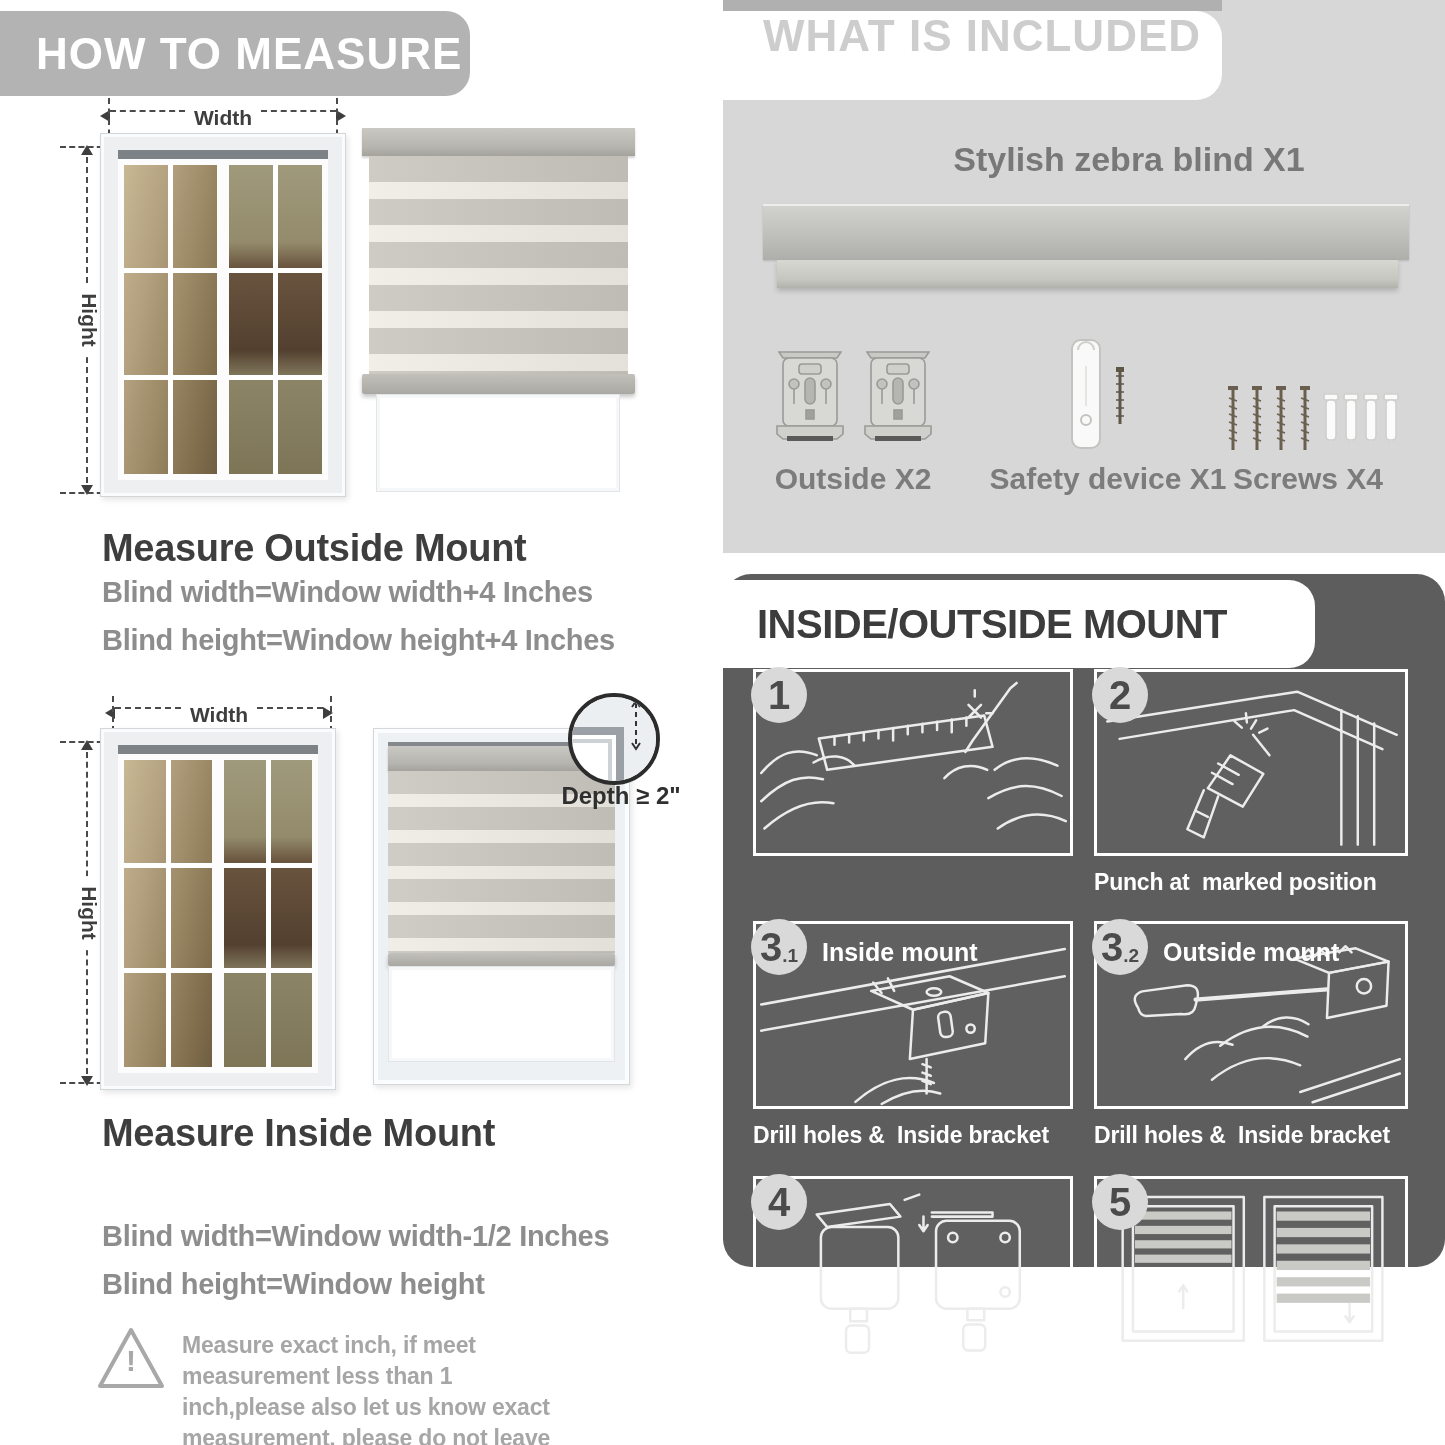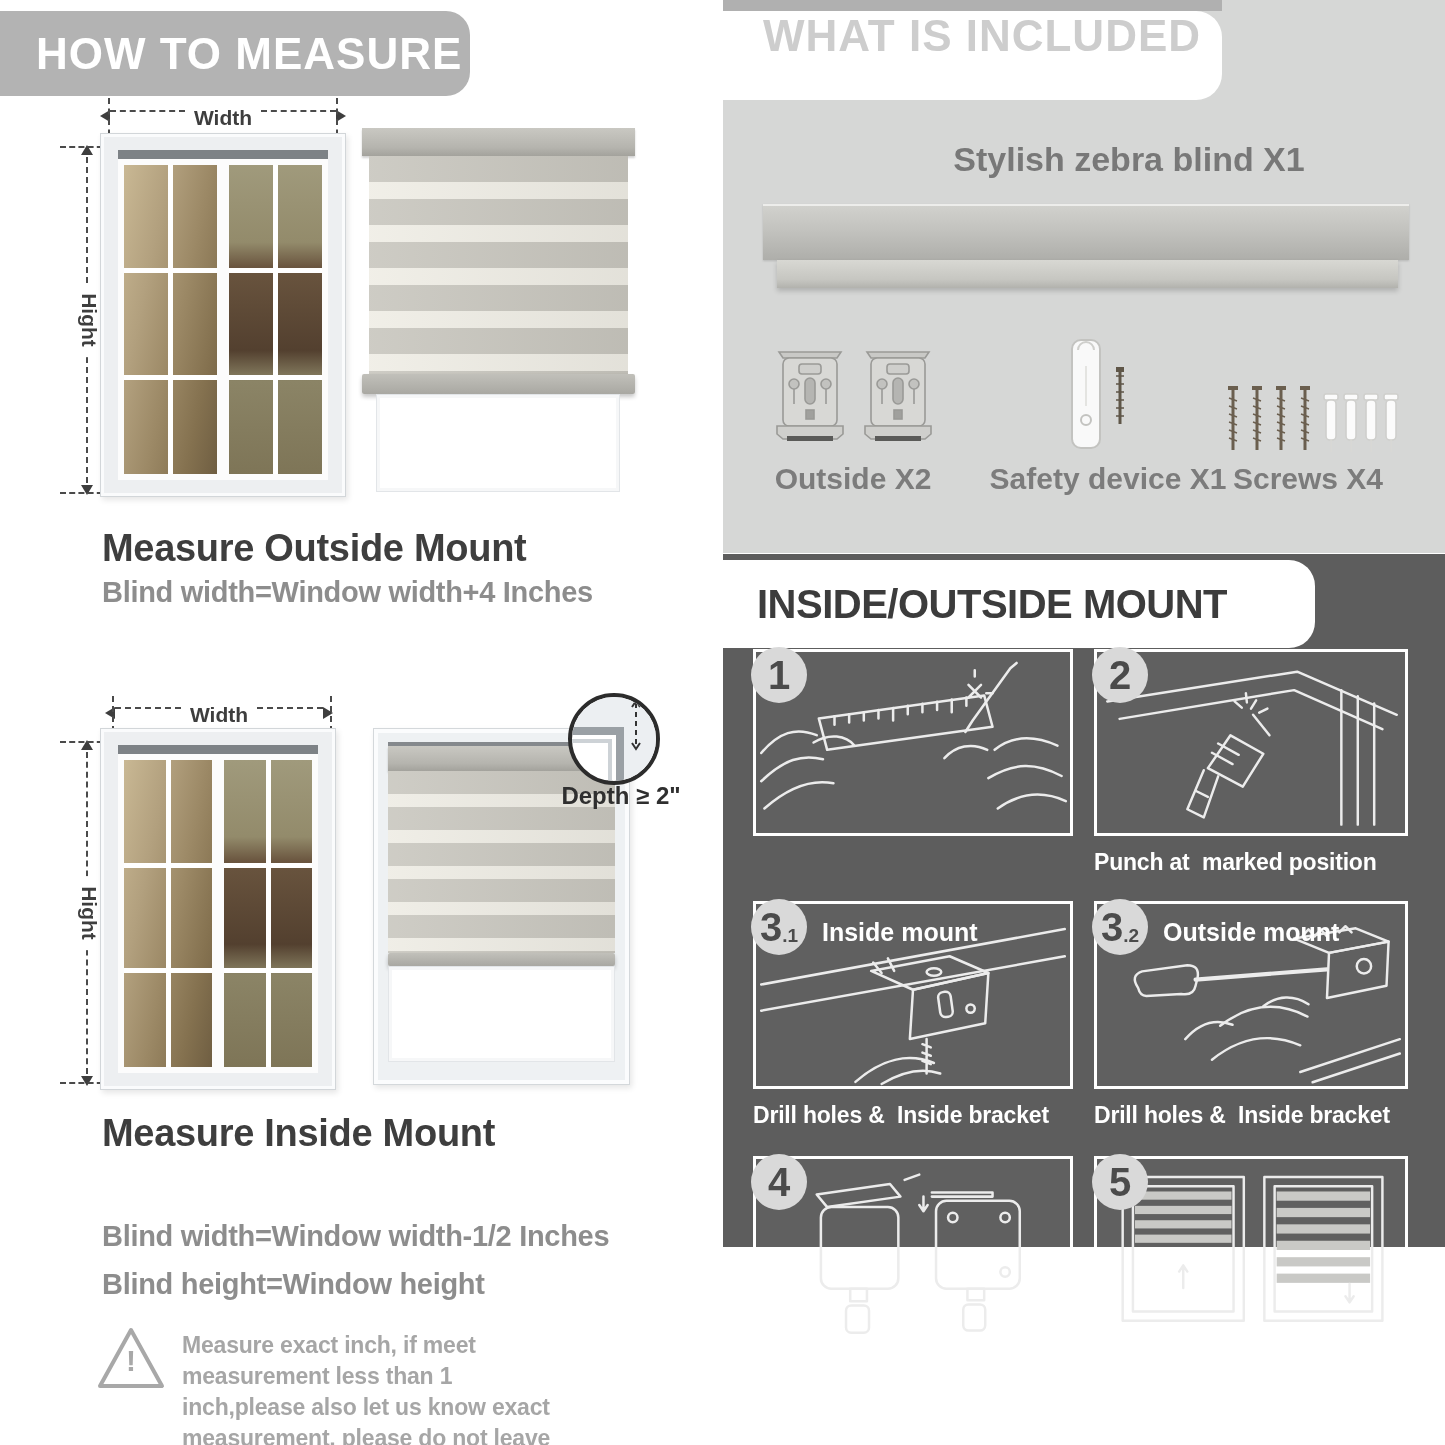--- a/index.html
+++ b/index.html
@@ -92,21 +92,21 @@
     display:flex;align-items:flex-start;padding-left:40px;
     color:#cdcdcd;font-size:44px;font-weight:bold;letter-spacing:1px;
   }
   .product-label{font-size:34px;font-weight:bold;color:#787878;}
   .rail-main{background:linear-gradient(180deg,#d2d2ce 0%,#c3c3bf 45%,#aeaeaa 100%);
     box-shadow:inset 0 2px 0 rgba(255,255,255,.6), 0 1px 2px rgba(0,0,0,.15);}
   .rail-under{background:linear-gradient(180deg,#d8d8d3 0%,#c6c6c1 70%,#b2b2ad 100%);
     box-shadow:0 3px 5px rgba(0,0,0,.18);}
   .item-label{font-size:30px;font-weight:bold;color:#7c7c7c;text-align:center;}
 
-  .panel-dark{left:723px;top:554px;width:722px;height:693px;background:#5d5d5d;}
+  .panel-dark{left:723px;top:574px;width:722px;height:693px;background:#5d5d5d;border-radius:28px;}
   .mount-header{
     left:0;top:6px;width:592px;height:88px;background:#fff;border-radius:0 26px 26px 0;
     display:flex;align-items:center;padding-left:34px;
     color:#3c3c3c;font-size:40px;font-weight:bold;letter-spacing:-.5px;
   }
   .step{position:absolute;}
   .step .frame{position:relative;border:3px solid #ffffff;background:rgba(255,255,255,.02);}
   .badge{
     position:absolute;top:-2px;left:-2px;width:56px;height:56px;border-radius:50%;
     background:#d9d9d9;display:flex;align-items:center;justify-content:center;
@@ -159,20 +159,21 @@
     <div class="abs mini-window" style="left:14px;top:266px;width:244px;height:98px;">
       <div class="mini-panes">
         <div class="mini-pane"></div>
         <div class="mini-pane"></div>
       </div>
     </div>
   </div>
 
   <div class="abs section-title" style="left:102px;top:516px;margin-top:11px;">Measure Outside Mount</div>
   <div class="abs section-line" style="left:102px;top:576px;">Blind width=Window width+4 Inches</div>
+  <div class="abs section-line" style="left:102px;top:624px;">Blind height=Window height+4 Inches</div>
 
   <div class="abs h-arrow" style="left:105px;top:707px;width:228px;">
     <span class="tri l"></span>
     <span class="dash"></span>
     <span class="lbl">Width</span>
     <span class="dash"></span>
     <span class="tri r"></span>
   </div>
   <div class="abs vtick" style="left:112px;top:696px;height:46px;"></div>
   <div class="abs vtick" style="left:330px;top:696px;height:46px;"></div>

